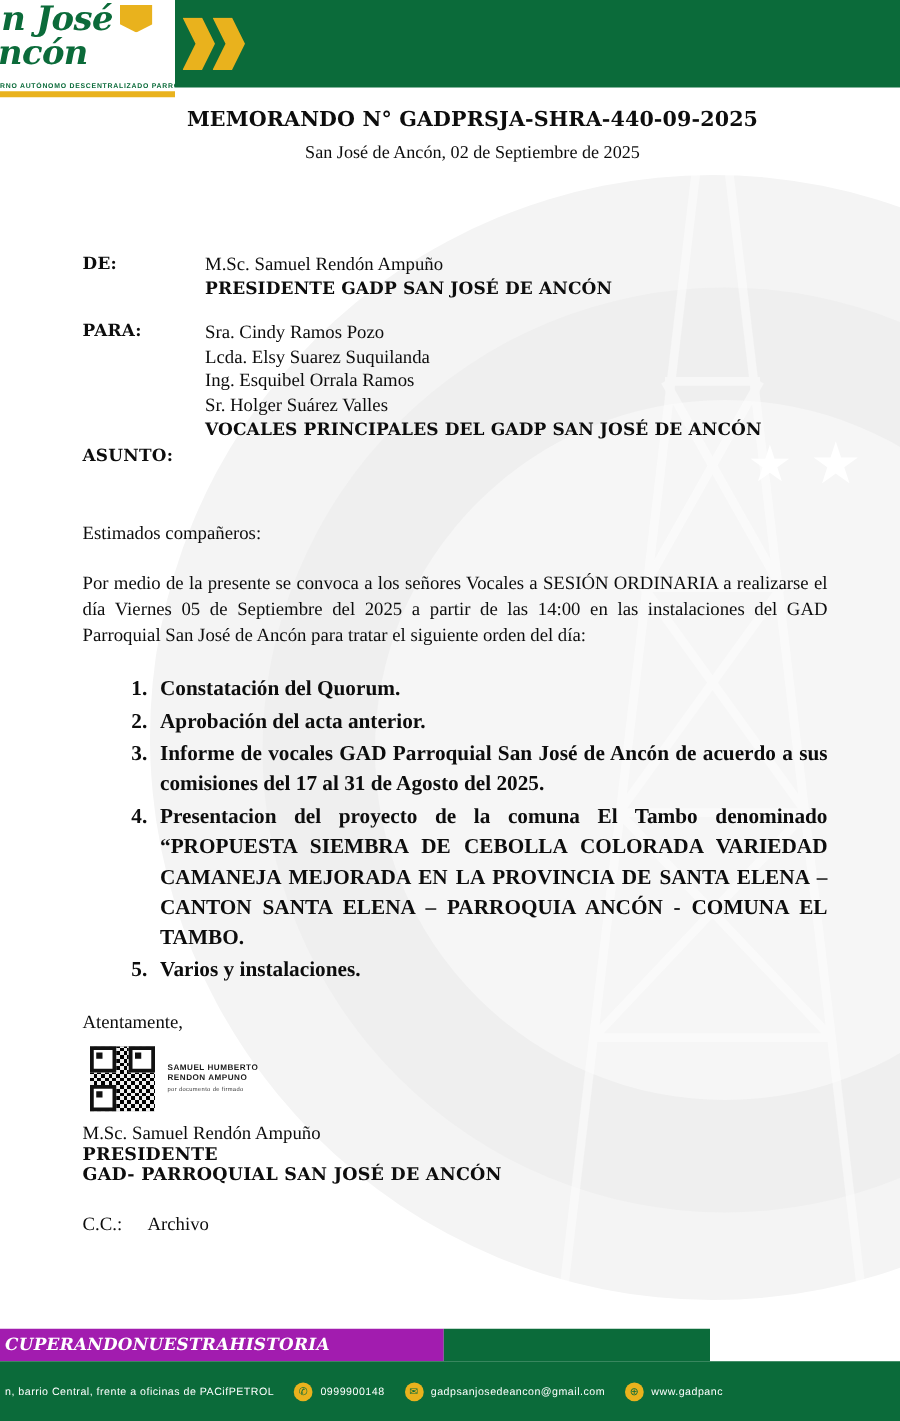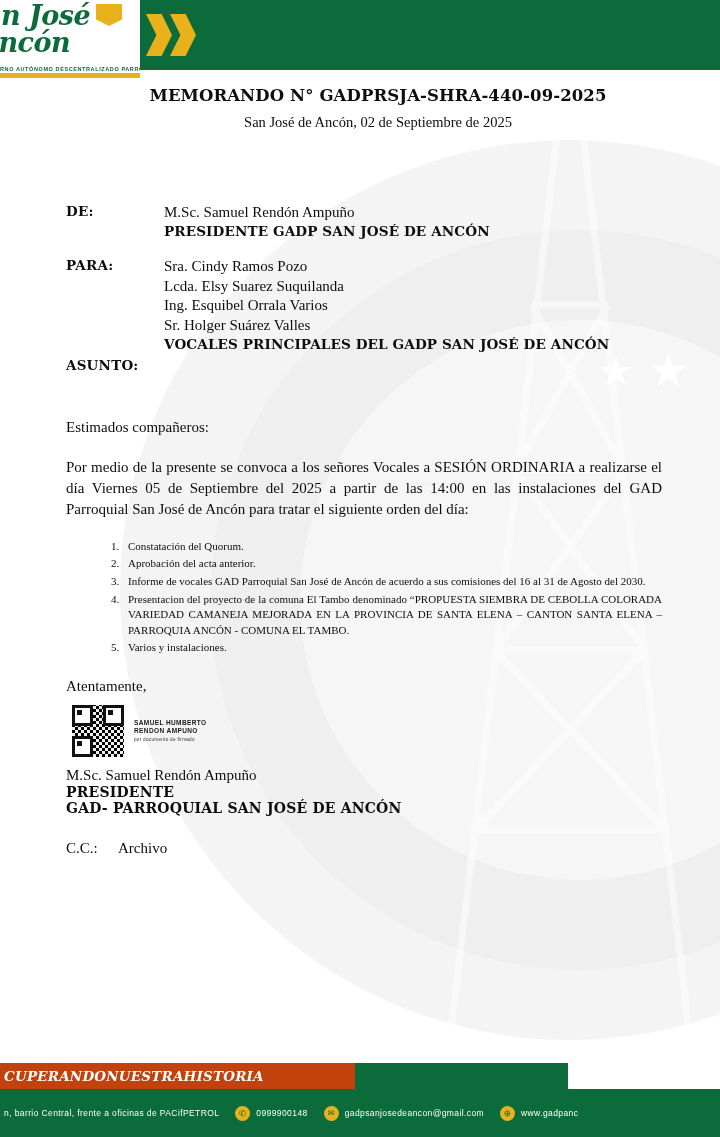--- a/index.html
+++ b/index.html
@@ -196,22 +196,23 @@
   }
   .para {
     margin-top: 21px;
     font-size: 15px;
     line-height: 1.42;
     text-align: justify;
   }
   ol.agenda {
     margin: 18px 0 0 0;
     padding-left: 56px;
-    font-size: 11px;
+    font-size: 17px;
     line-height: 1.42;
+    font-weight: bold;
   }
   ol.agenda li {
     margin-bottom: 2px;
     text-align: justify;
     padding-left: 6px;
   }
   .closing {
     margin-top: 22px;
     font-size: 15px;
   }
@@ -286,21 +287,21 @@
     position: absolute;
     left: 0;
     bottom: 48px;
     width: 720px;
     height: 26px;
     z-index: 5;
     display: flex;
   }
   .fs-yellow {
     width: 355px;
-    background: #c2410c;
+    background: #a21caf;
     color: #ffffff;
     font-family: "DejaVu Serif", serif;
     font-style: italic;
     font-weight: bold;
     font-size: 13.5px;
     letter-spacing: 0.2px;
     display: flex;
     align-items: center;
     padding-left: 4px;
     box-sizing: border-box;
@@ -408,40 +409,40 @@
           <div>M.Sc. Samuel Rendón Ampuño</div>
           <div class="bold-serif">PRESIDENTE GADP SAN JOSÉ DE ANCÓN</div>
         </div>
       </div>
 
       <div class="field-row gap-para">
         <div class="field-label">PARA:</div>
         <div class="field-value">
           <div>Sra. Cindy Ramos Pozo</div>
           <div>Lcda. Elsy Suarez Suquilanda</div>
-          <div>Ing. Esquibel Orrala Varios</div>
+          <div>Ing. Esquibel Orrala Ramos</div>
           <div>Sr. Holger Suárez Valles</div>
           <div class="bold-serif">VOCALES PRINCIPALES DEL GADP SAN JOSÉ DE ANCÓN</div>
         </div>
       </div>
 
       <div class="field-row">
         <div class="field-label">ASUNTO:</div>
       </div>
 
     </div>
 
     <div class="body-text">
       <div class="greeting">Estimados compañeros:</div>
       <div class="para">Por medio de la presente se convoca a los señores Vocales a SESIÓN ORDINARIA a realizarse el día Viernes 05 de Septiembre del 2025 a partir de las 14:00 en las instalaciones del GAD Parroquial San José de Ancón para tratar el siguiente orden del día:</div>
 
       <ol class="agenda">
         <li>Constatación del Quorum.</li>
         <li>Aprobación del acta anterior.</li>
-        <li>Informe de vocales GAD Parroquial San José de Ancón de acuerdo a sus comisiones del 16 al 31 de Agosto del 2030.</li>
+        <li>Informe de vocales GAD Parroquial San José de Ancón de acuerdo a sus comisiones del 17 al 31 de Agosto del 2025.</li>
         <li>Presentacion del proyecto de la comuna El Tambo denominado “PROPUESTA SIEMBRA DE CEBOLLA COLORADA VARIEDAD CAMANEJA MEJORADA EN LA PROVINCIA DE SANTA ELENA – CANTON SANTA ELENA – PARROQUIA ANCÓN  - COMUNA EL TAMBO.</li>
         <li>Varios y instalaciones.</li>
       </ol>
 
       <div class="closing">Atentamente,</div>
 
       <div class="sig-block">
         <div class="qr">
           <div class="qr-fin" style="left:0;top:0;">
               <i></i>

